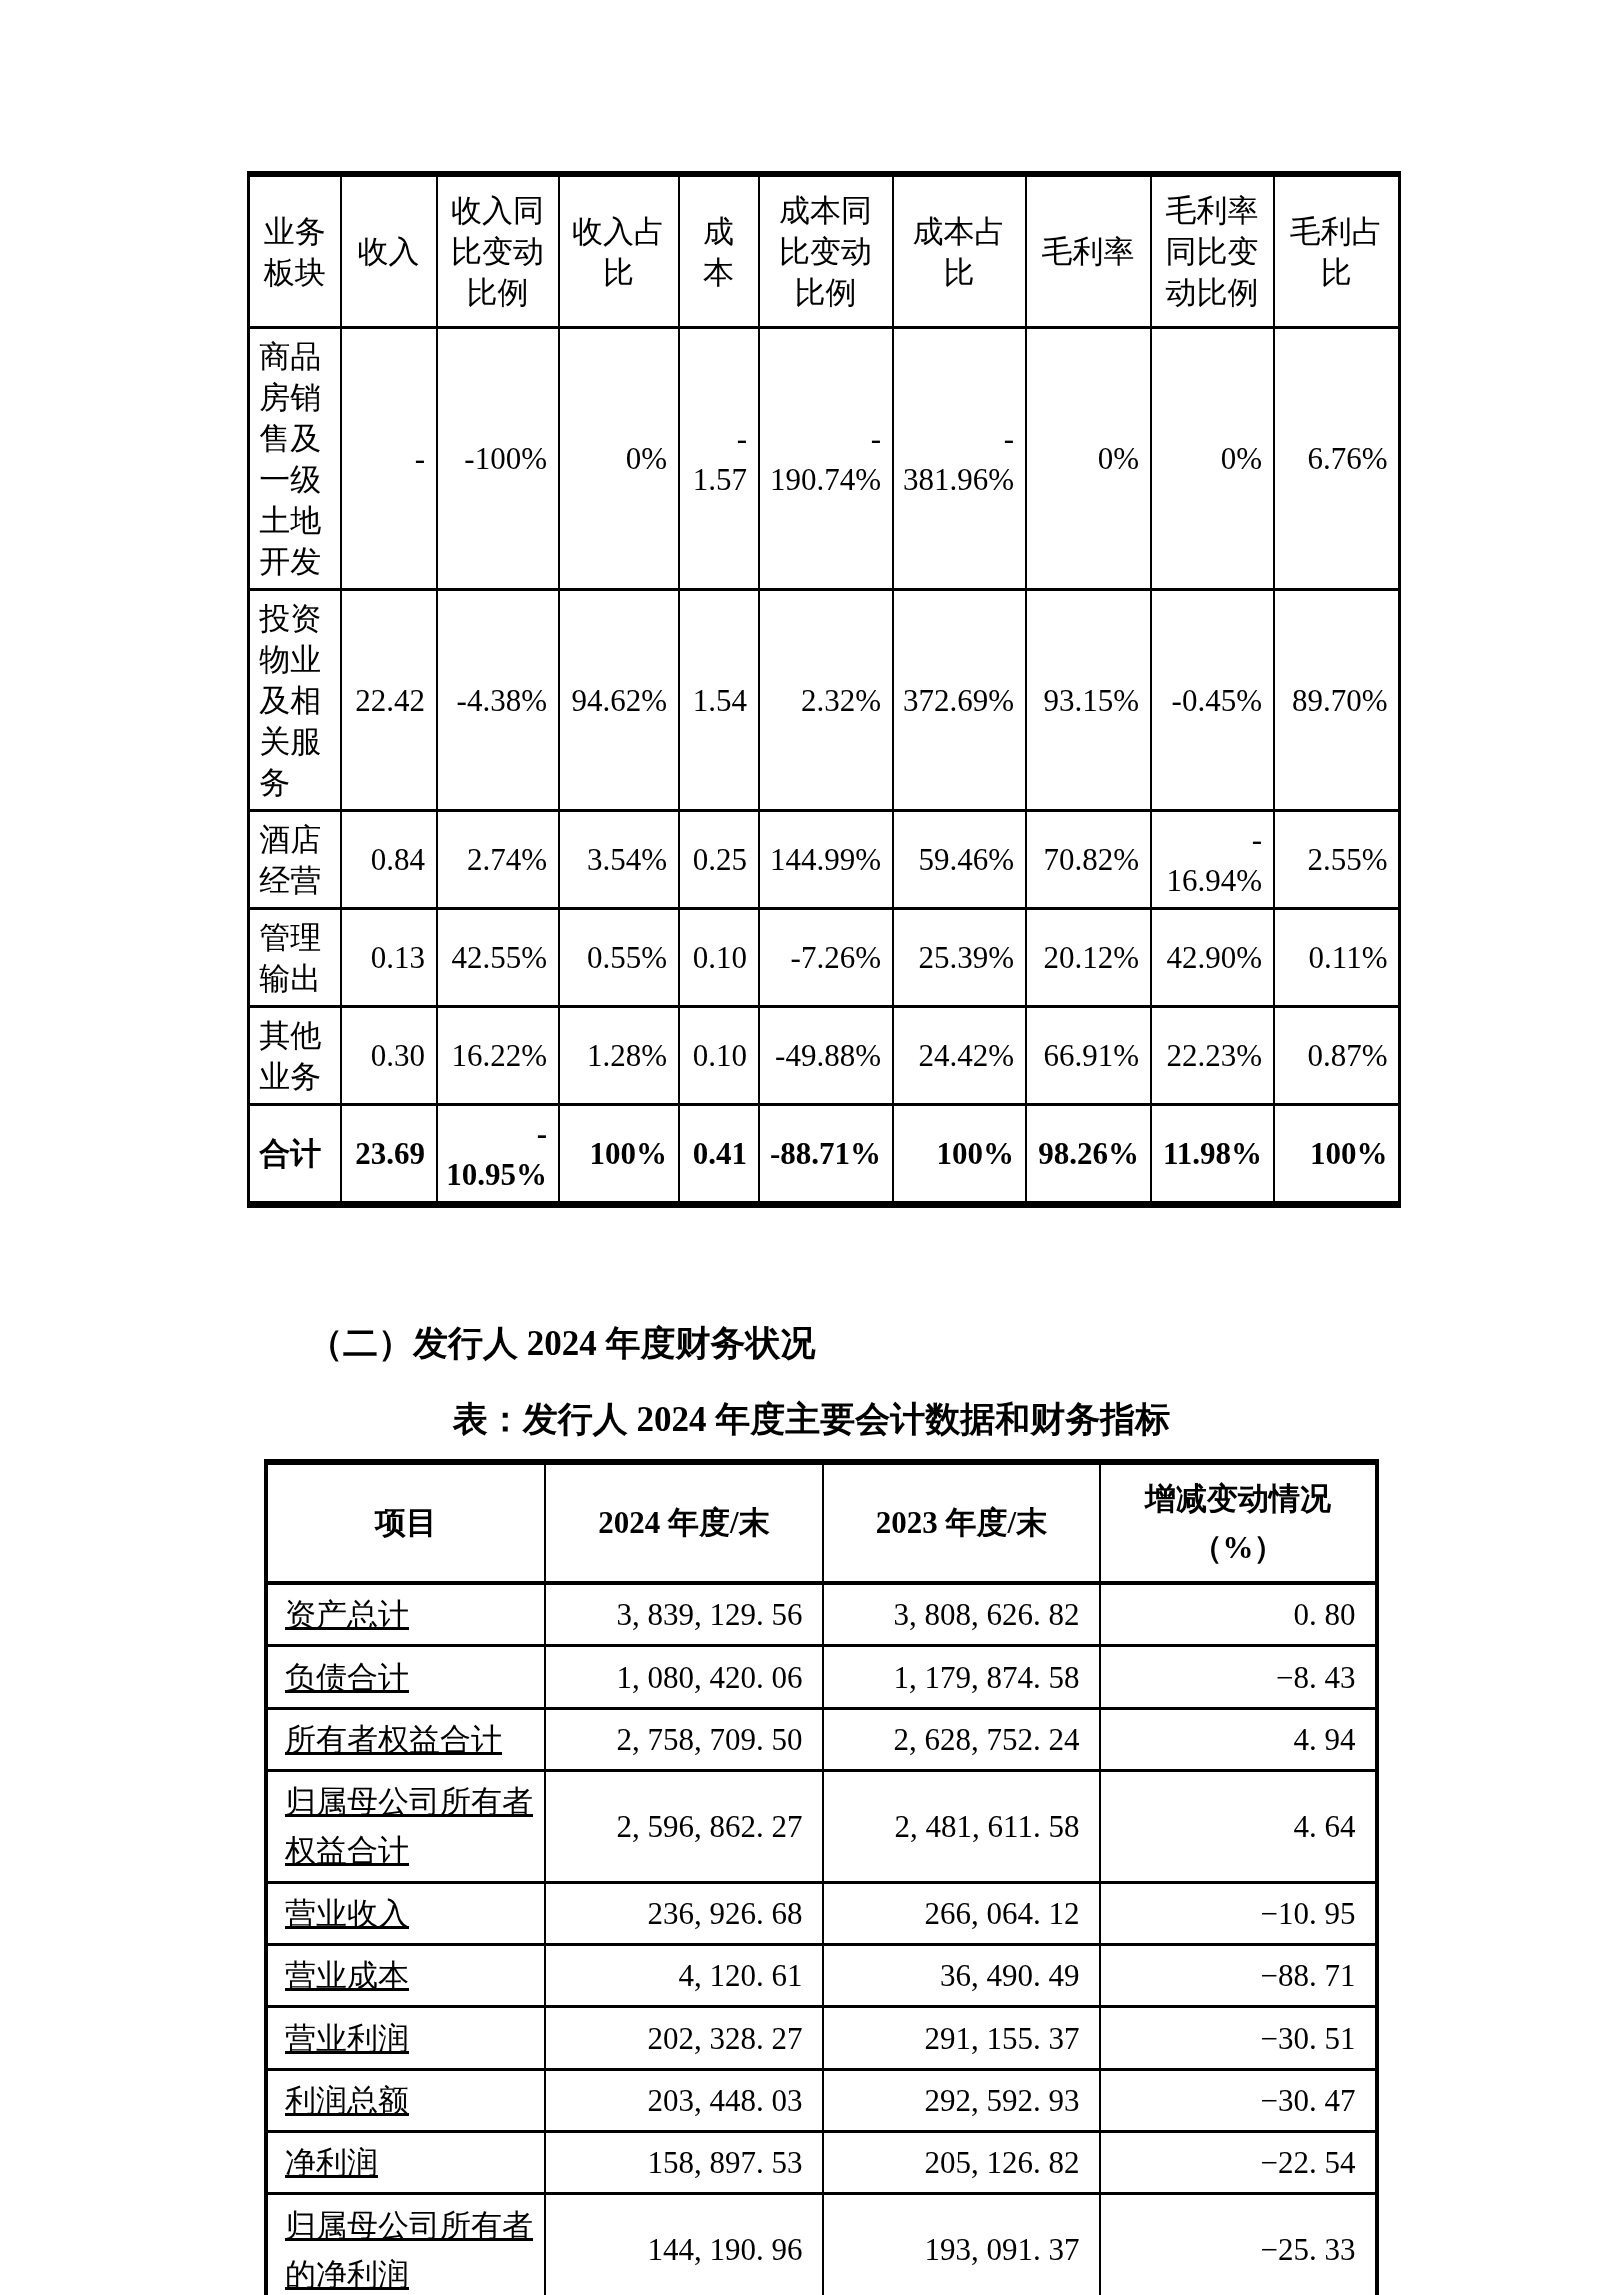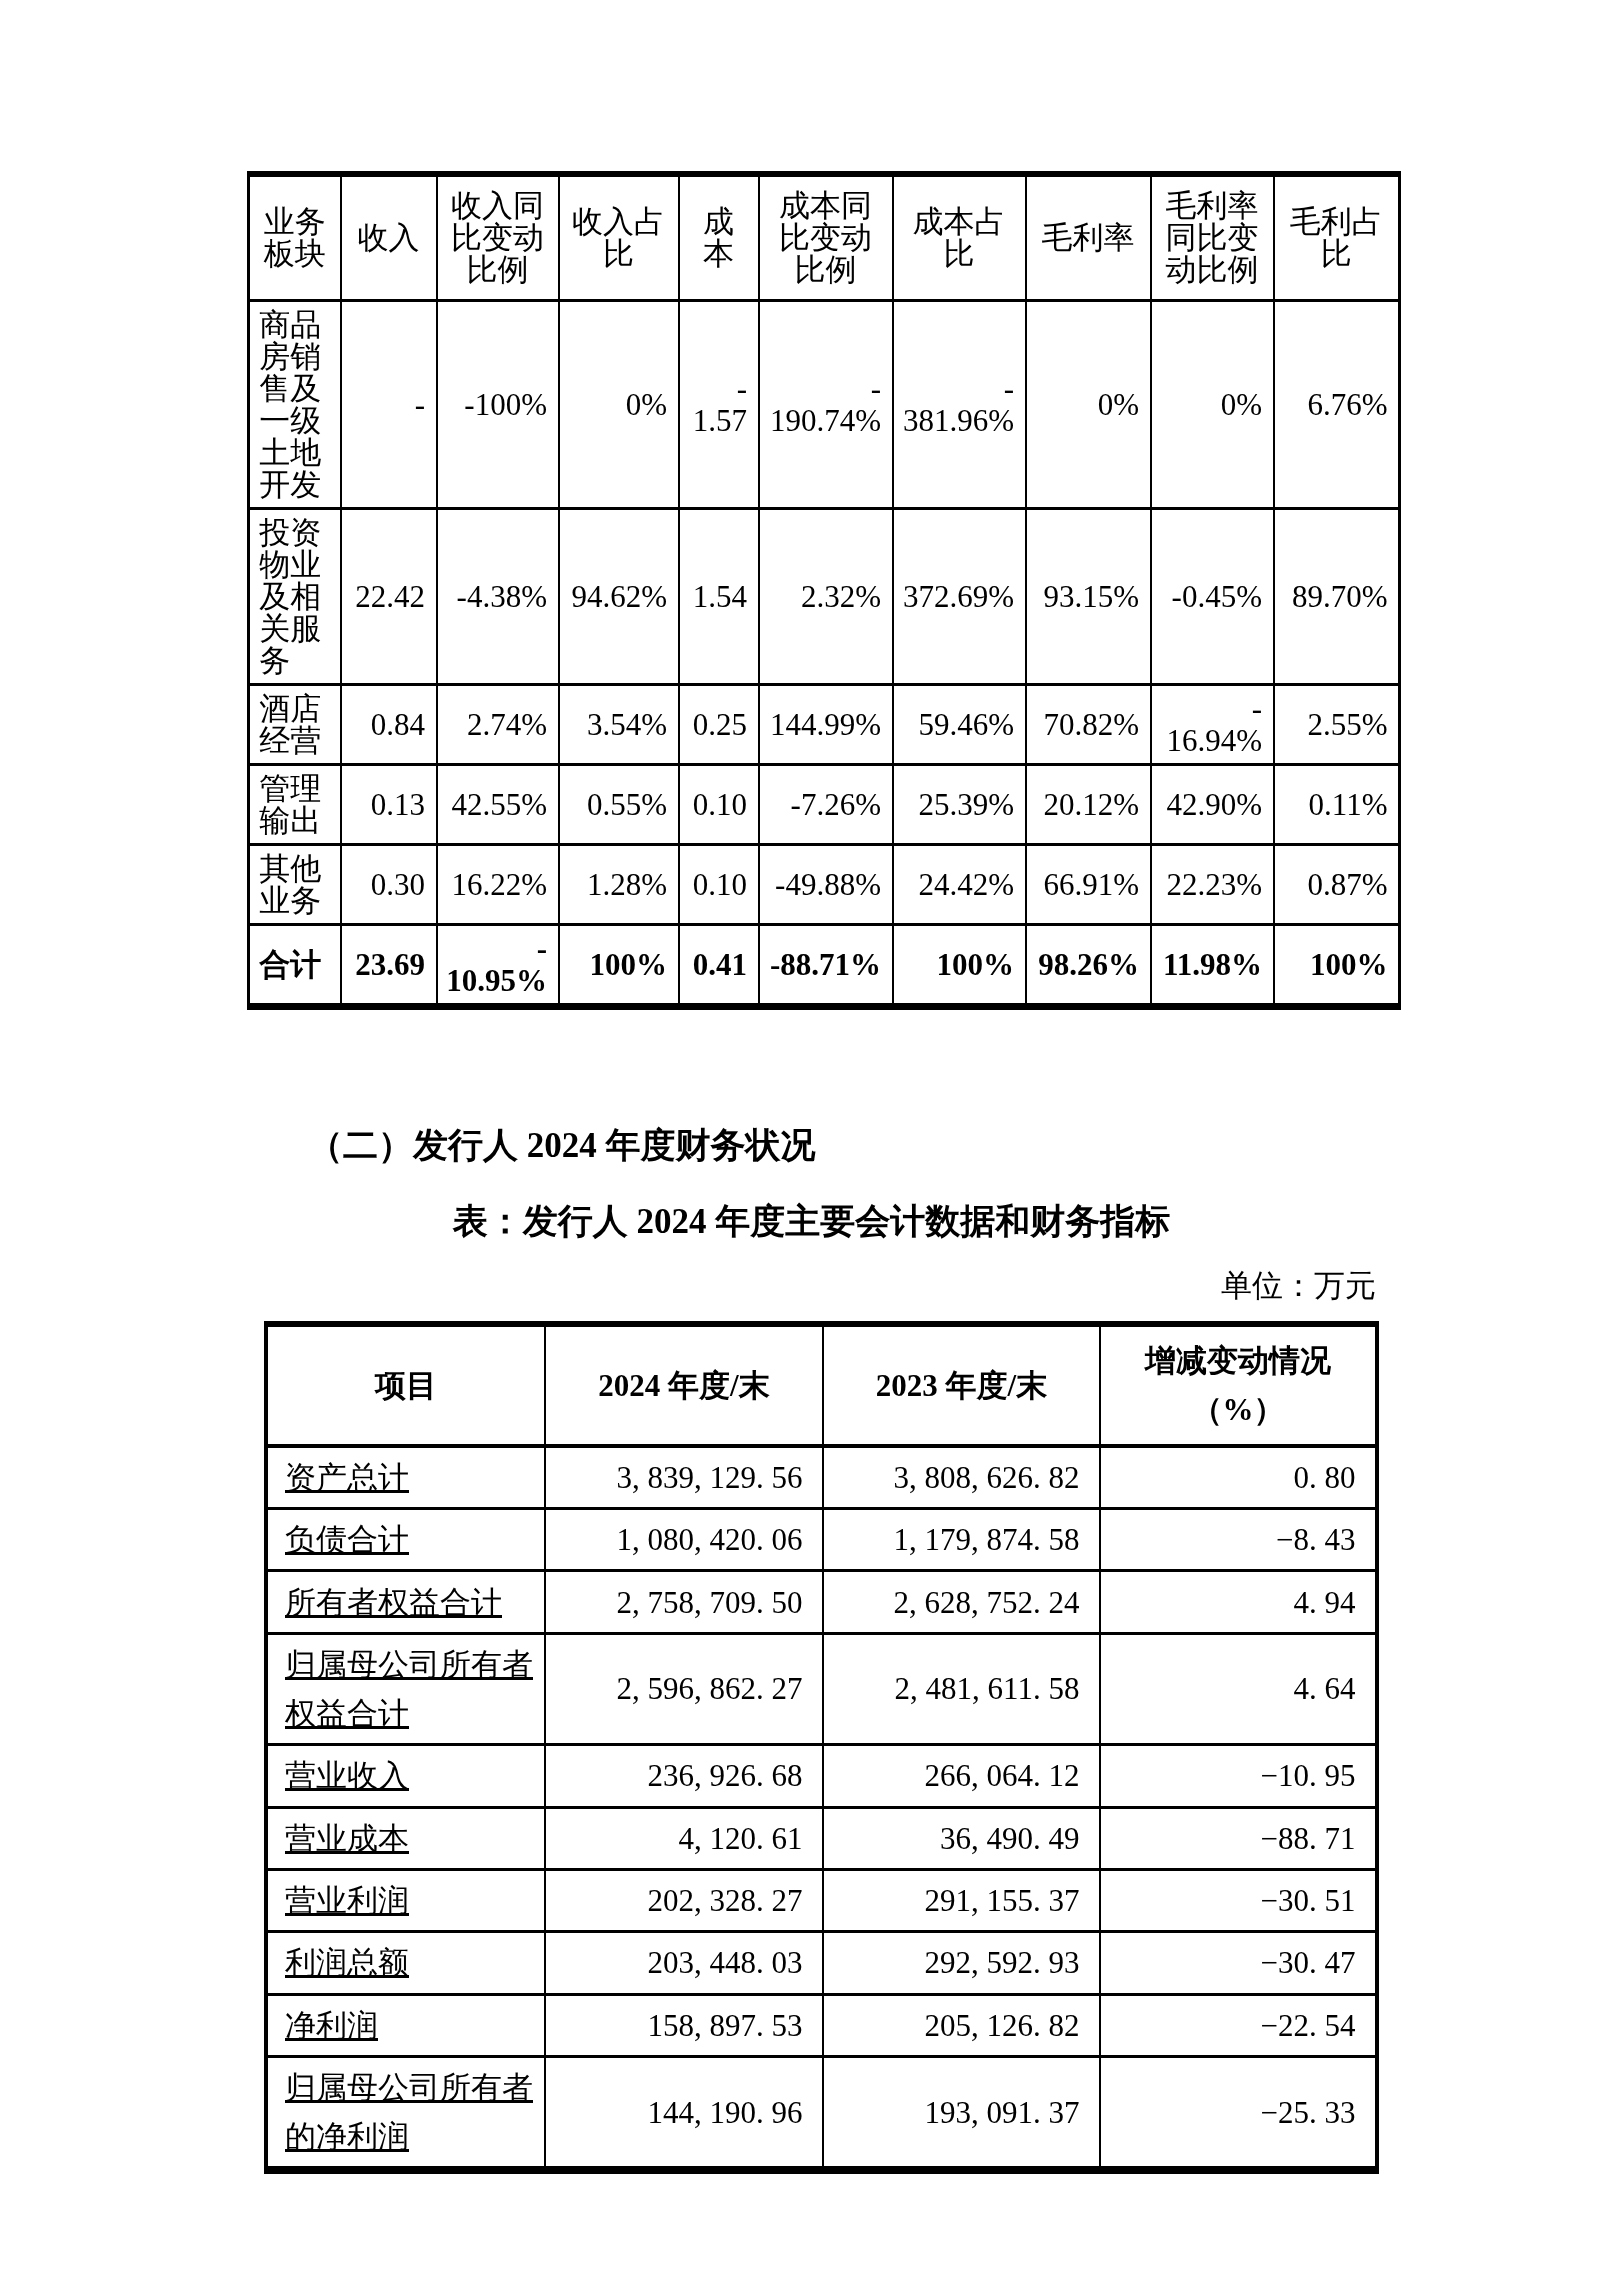--- a/index.html
+++ b/index.html
@@ -3,21 +3,21 @@
 <meta charset="utf-8">
 <style>
   html,body{margin:0;padding:0;background:#888;}
   .page{
     width:1623px;height:2295px;background:#ffffff;position:relative;
     font-family:"Liberation Serif","DejaVu Serif",serif;color:#000;overflow:hidden;
   }
   
   table{border-collapse:collapse;table-layout:fixed;}
   td{white-space:pre-line;vertical-align:middle;box-sizing:border-box;}
-  .seg{margin:171px 0 0 247px;width:1152px;font-size:31px;line-height:32px;
+  .seg{margin:171px 0 0 247px;width:1152px;font-size:31px;line-height:41px;
        border:3.9px solid #000;border-top-width:6.5px;border-bottom-width:7.9px;}
   .seg td{border:2px solid #000;border-top-width:3.3px;border-bottom-width:3.3px;padding:6.5px 5.2px;}
   .seg thead td{text-align:center;padding:13px 3.9px;}
   .seg .lbl{text-align:left;padding-left:9.2px;}
   .seg .num{text-align:right;padding-right:10.5px;}
   .seg .total td{font-weight:bold;}
   
   .sec-heading{margin:113px 8px 0 308px;font-size:35px;font-weight:bold;line-height:46px;}
   .tbl-title{margin:30px 0 4px 0;text-align:center;font-size:35px;font-weight:bold;line-height:46px;}
   .unit-note{margin:19.6px 23px 0 247px;width:1129px;text-align:right;font-size:31px;line-height:41px;}
@@ -160,21 +160,20 @@
         <td class="num">100%</td>
         <td class="num">98.26%</td>
         <td class="num">11.98%</td>
         <td class="num">100%</td>
       </tr>
     </tbody>
   </table>
 
   <div class="sec-heading">（二）发行人 2024 年度财务状况</div>
   <div class="tbl-title">表：发行人 2024 年度主要会计数据和财务指标</div>
-  <div class="unit-note">单位：万元</div>
 
   <table class="fin">
     <colgroup>
       <col style="width:279px">
         <col style="width:278px">
         <col style="width:277px">
         <col style="width:277px">
     </colgroup>
     <thead>
       <tr>

